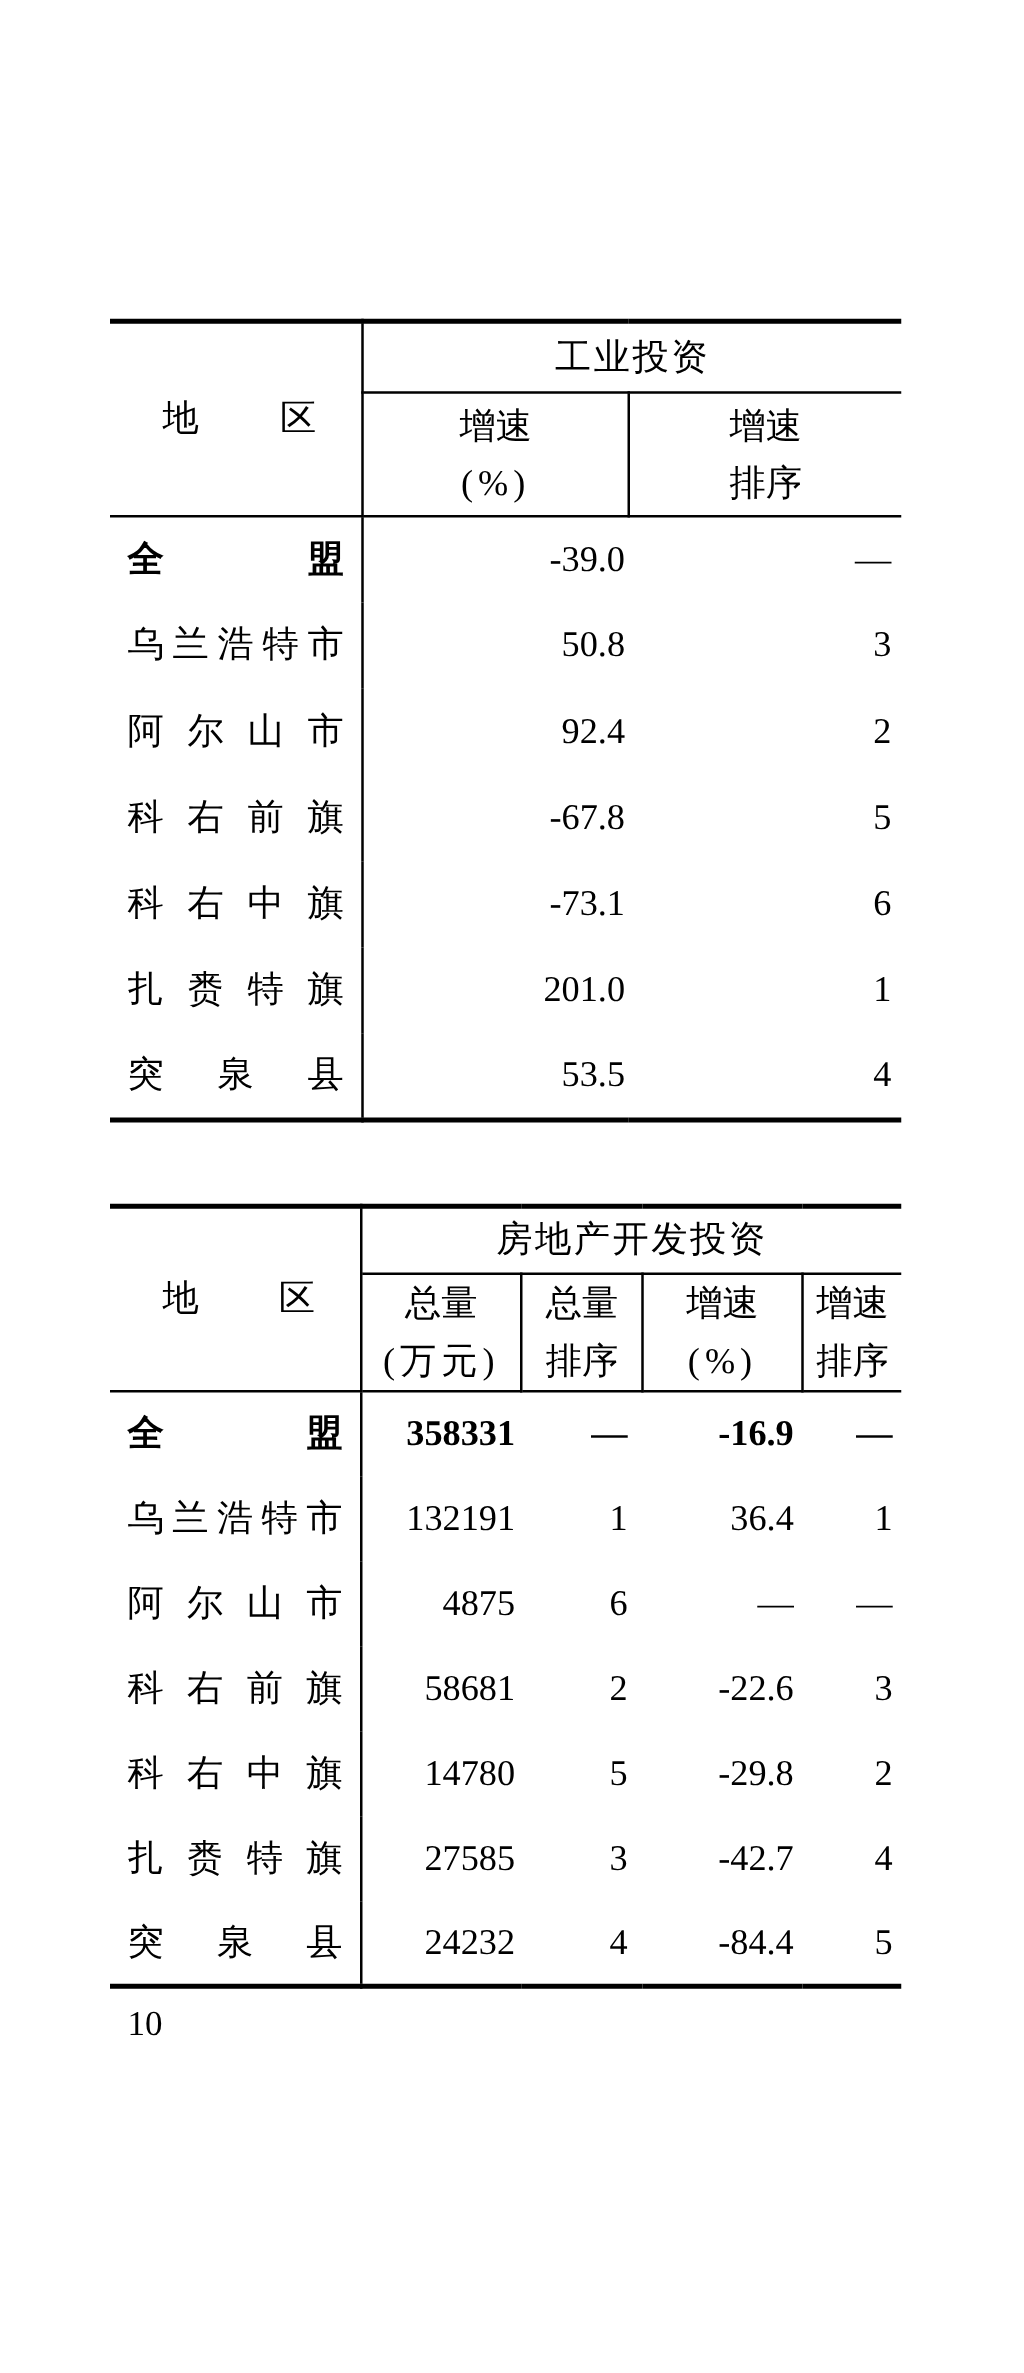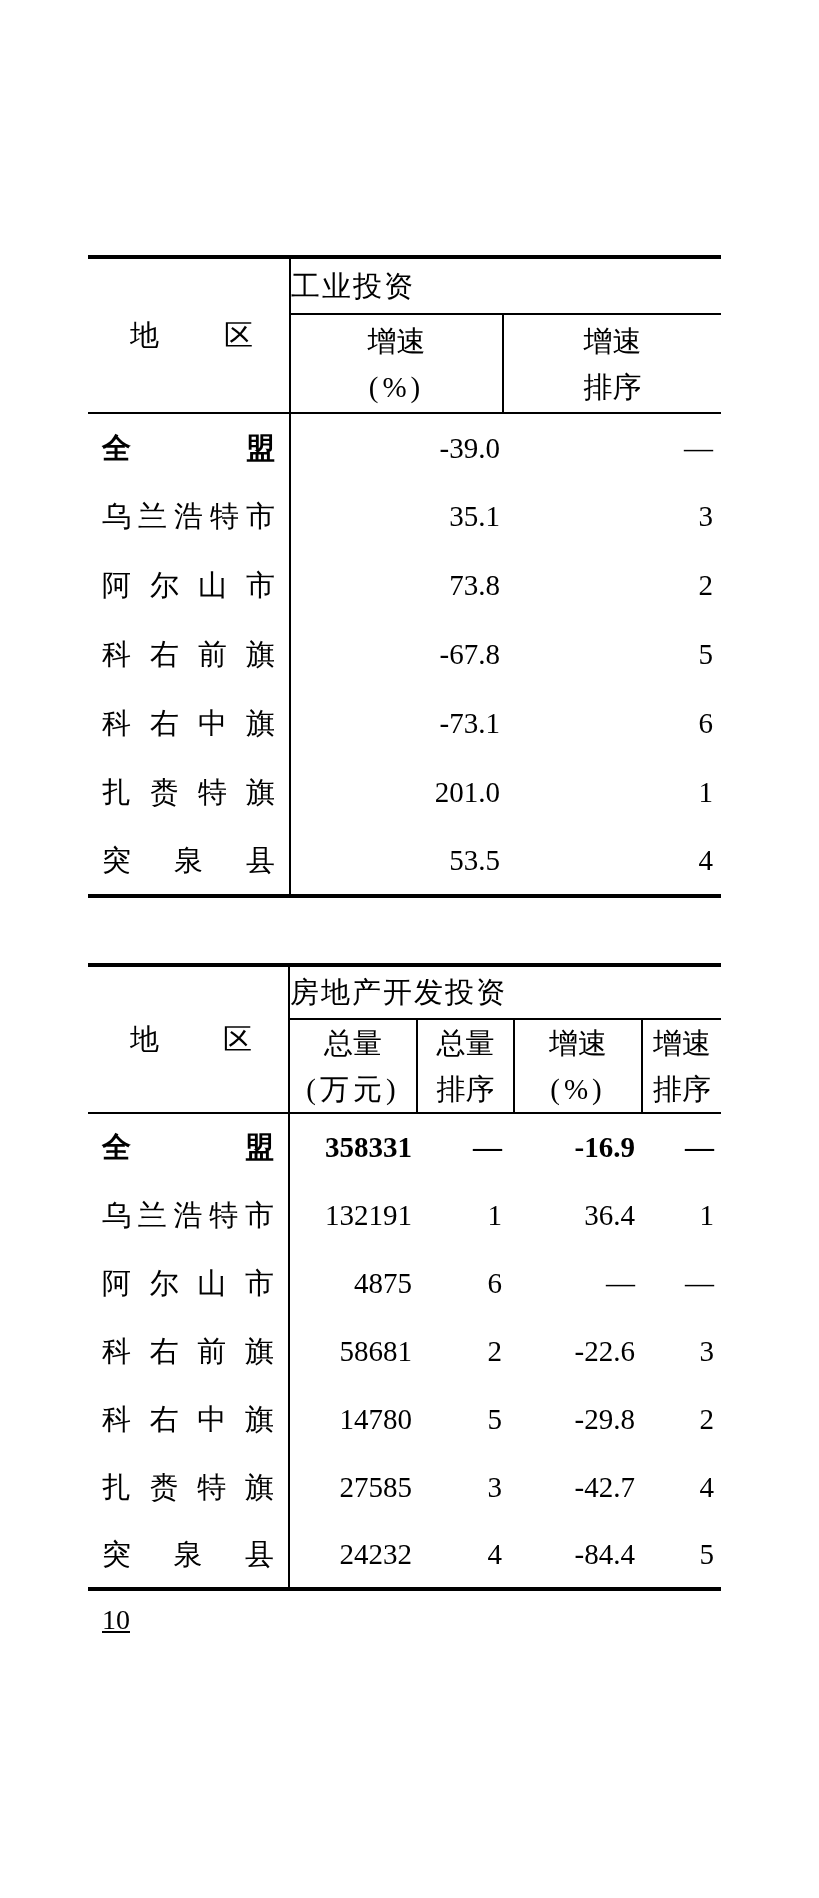--- a/index.html
+++ b/index.html
@@ -31,21 +31,21 @@
     font-weight: normal;
     vertical-align: middle;
     overflow: hidden;
   }
   
   .region { border-right: 2px solid #000; }
   
   .t1 tr.group-row { height: 57px; }
   .t2 tr.group-row { height: 54px; }
   .group-head {
-    text-align: left;
+    text-align: center;
     letter-spacing: 2px;
     border-bottom: 2px solid #000;
   }
   
   .t1 tr.sub-row { height: 99px; }
   .t2 tr.sub-row { height: 86px; }
   .sub-head { text-align: center; }
   .sub-head .l { display: block; line-height: 46px; }
   .paren { letter-spacing: 4px; }
   .b-r { border-right: 2px solid #000; }
@@ -71,21 +71,20 @@
   
   tr.league .chars { font-weight: bold; }
   .t2 tr.league td { font-weight: bold; }
   .dash { font-weight: bold; }
   .page-number {
     position: absolute;
     left: 102px;
     top: 1606px;
     font-size: 28px;
     line-height: 1;
-    text-decoration: underline;
   }
 </style>
 </head>
 <body>
 
 <div class="page">
 
   <table class="stat-table t1">
     <colgroup>
       <col style="width:202px">
@@ -127,33 +126,33 @@
       <tr>
         <td class="region">
             <div class="chars">
               <span>乌</span>
               <span>兰</span>
               <span>浩</span>
               <span>特</span>
               <span>市</span>
             </div>
           </td>
-        <td class="num cg">35.1</td>
+        <td class="num cg">50.8</td>
         <td class="num cr">3</td>
       </tr>
       <tr>
         <td class="region">
             <div class="chars">
               <span>阿</span>
               <span>尔</span>
               <span>山</span>
               <span>市</span>
             </div>
           </td>
-        <td class="num cg">73.8</td>
+        <td class="num cg">92.4</td>
         <td class="num cr">2</td>
       </tr>
       <tr>
         <td class="region">
             <div class="chars">
               <span>科</span>
               <span>右</span>
               <span>前</span>
               <span>旗</span>
             </div>

